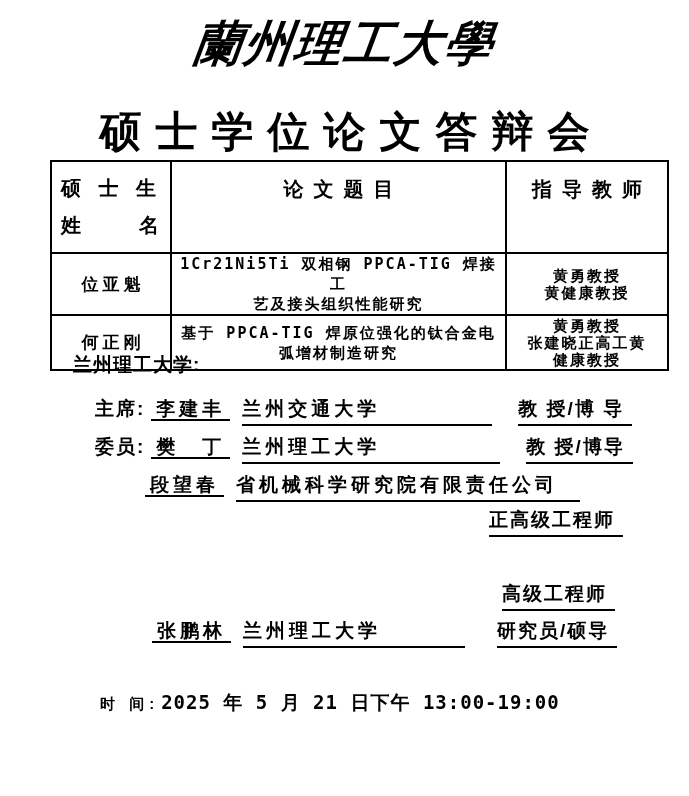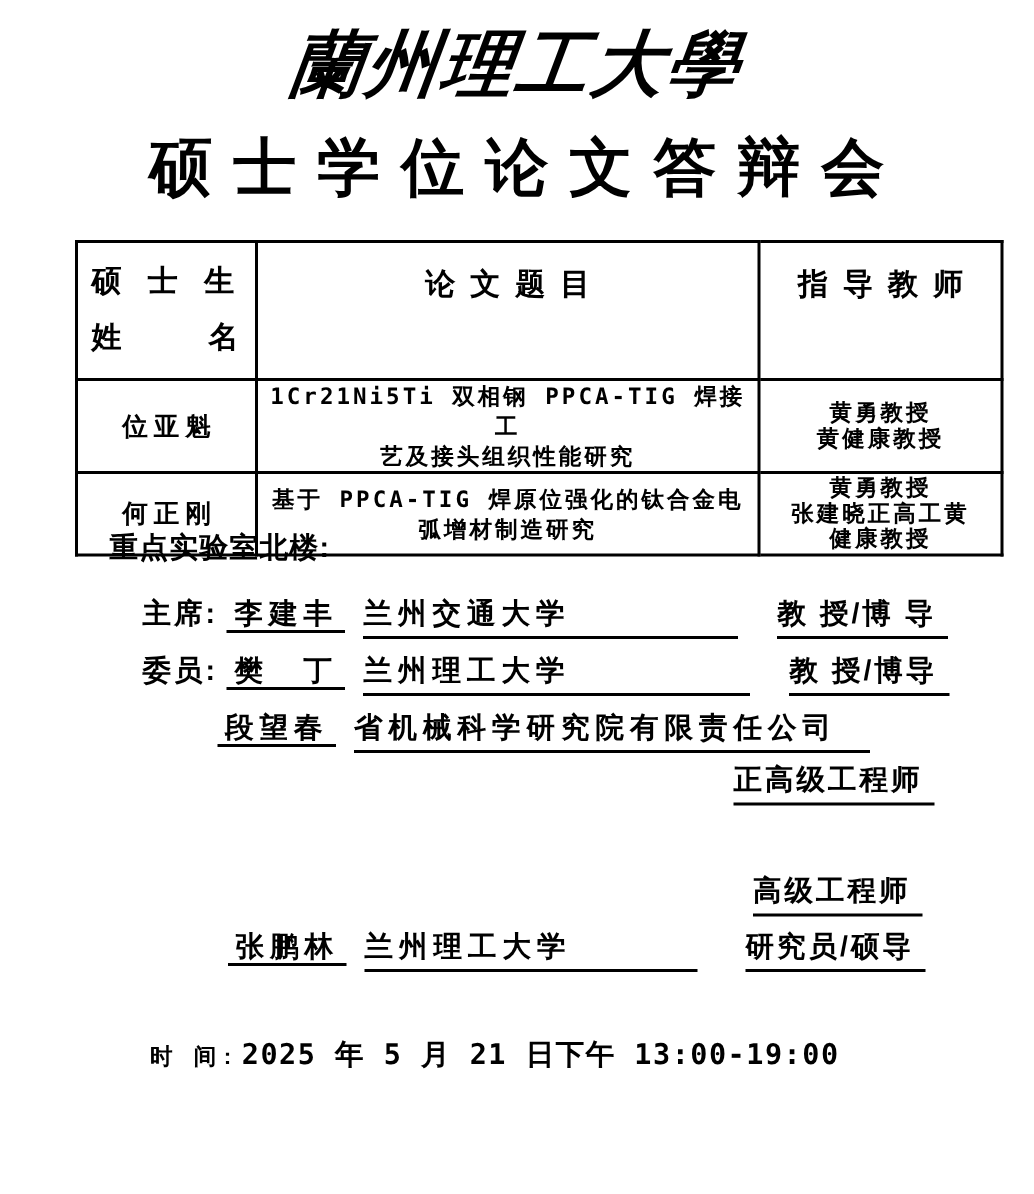--- a/index.html
+++ b/index.html
@@ -12,21 +12,21 @@
   }
   
   .logo {
     position:absolute; top:12px; left:0; width:100%;
     text-align:center; font-size:48px; line-height:62px;
     font-style:italic; letter-spacing:2px;
     font-family:"DejaVu Serif", serif;
     transform:skewX(-7deg);
   }
   .page-title {
-    position:absolute; top:84px; left:0; width:100%;
+    position:absolute; top:104px; left:0; width:100%;
     text-align:center; font-size:42px; line-height:56px;
     letter-spacing:14px; text-indent:14px;
   }
   
   .defense-table {
     position:absolute; top:160px; left:50px;
     width:617px; border-collapse:collapse; table-layout:fixed;
   }
   .defense-table td { border:2px solid #000; overflow:hidden; }
   .hdr-row td { height:92px; font-size:20px; }
@@ -125,21 +125,21 @@
         <td class="cell-name">何正刚</td>
         <td class="cell-thesis">基于 PPCA-TIG 焊原位强化的钛合金电
 弧增材制造研究</td>
         <td class="cell-advisors">黄勇教授
 张建晓正高工黄
 健康教授</td>
       </tr>
     </tbody>
   </table>
 
-  <div class="committee-heading">重点实验室北楼:</div>
+  <div class="committee-heading">兰州理工大学:</div>
 
   <div class="c-line" id="line-chair">
     <span class="role">主席:</span><span class="u name">李建丰</span><span class="u aff">兰州交通大学</span><span class="u ttl">教 授/博 导</span>
   </div>
 
   <div class="c-line" id="line-m1">
     <span class="role">委员:</span><span class="u name">樊　丁</span><span class="u aff">兰州理工大学</span><span class="u ttl">教 授/博导</span>
   </div>
 
   <div class="c-line" id="line-m2">

